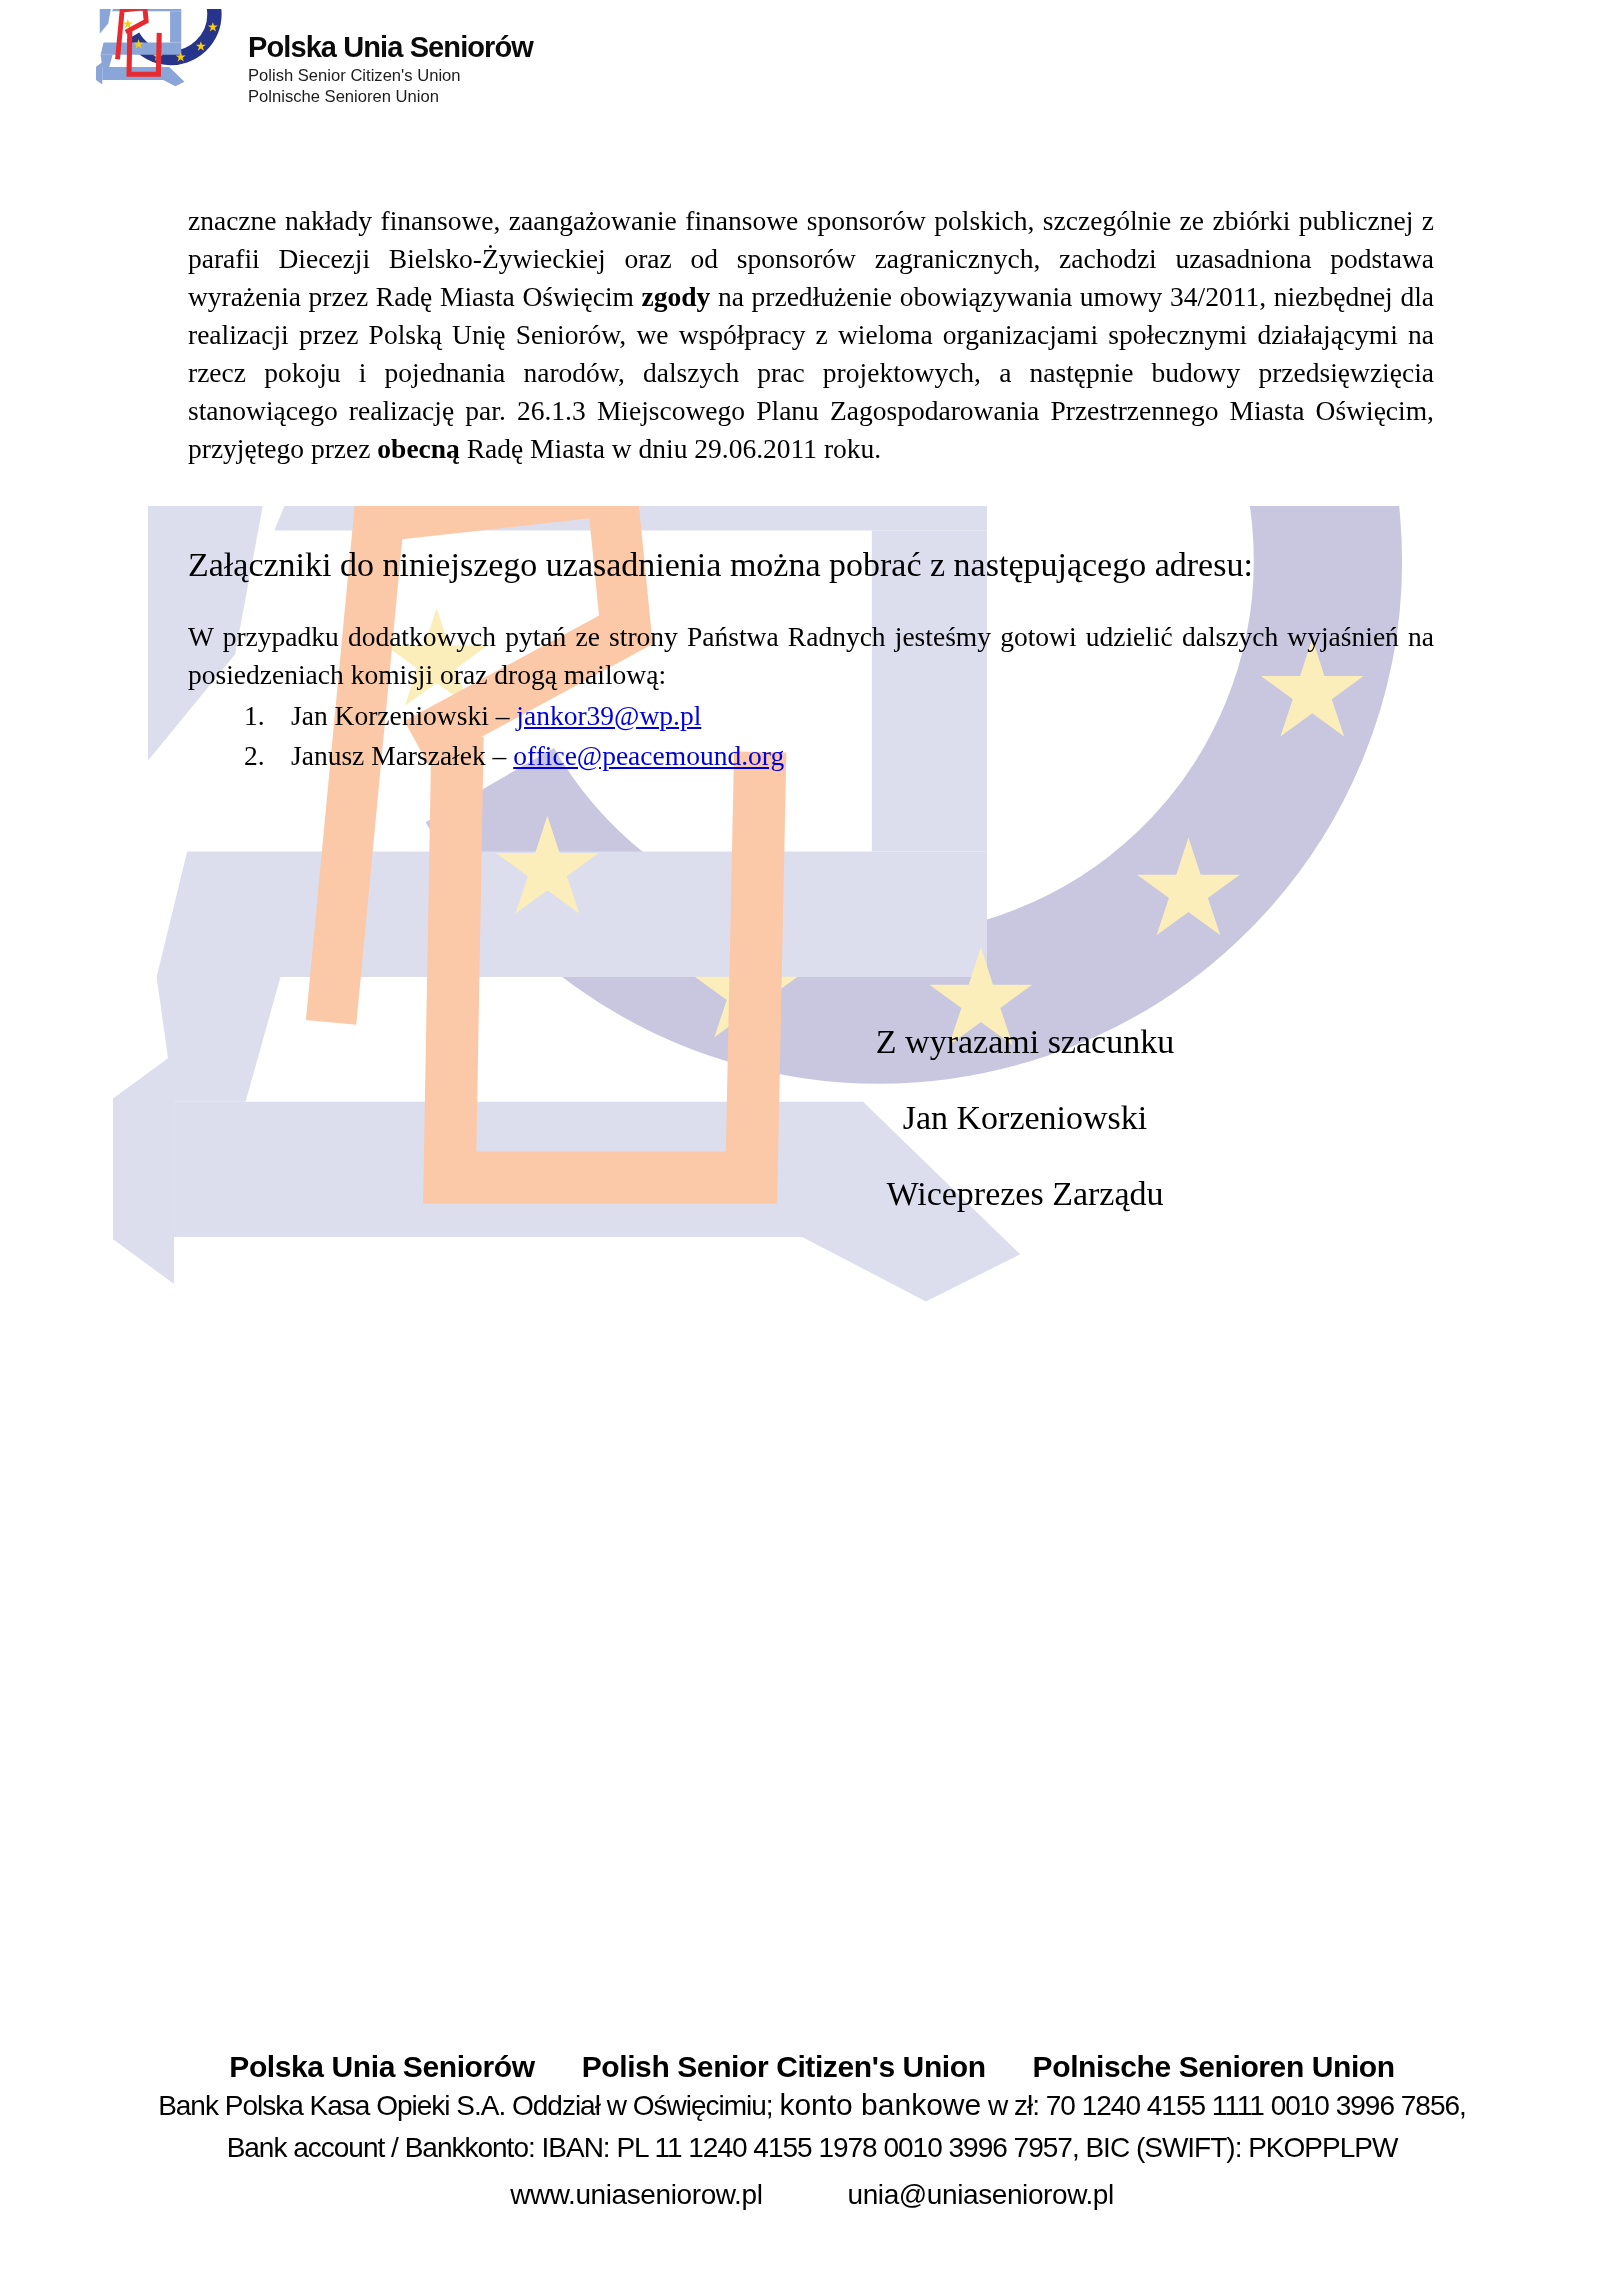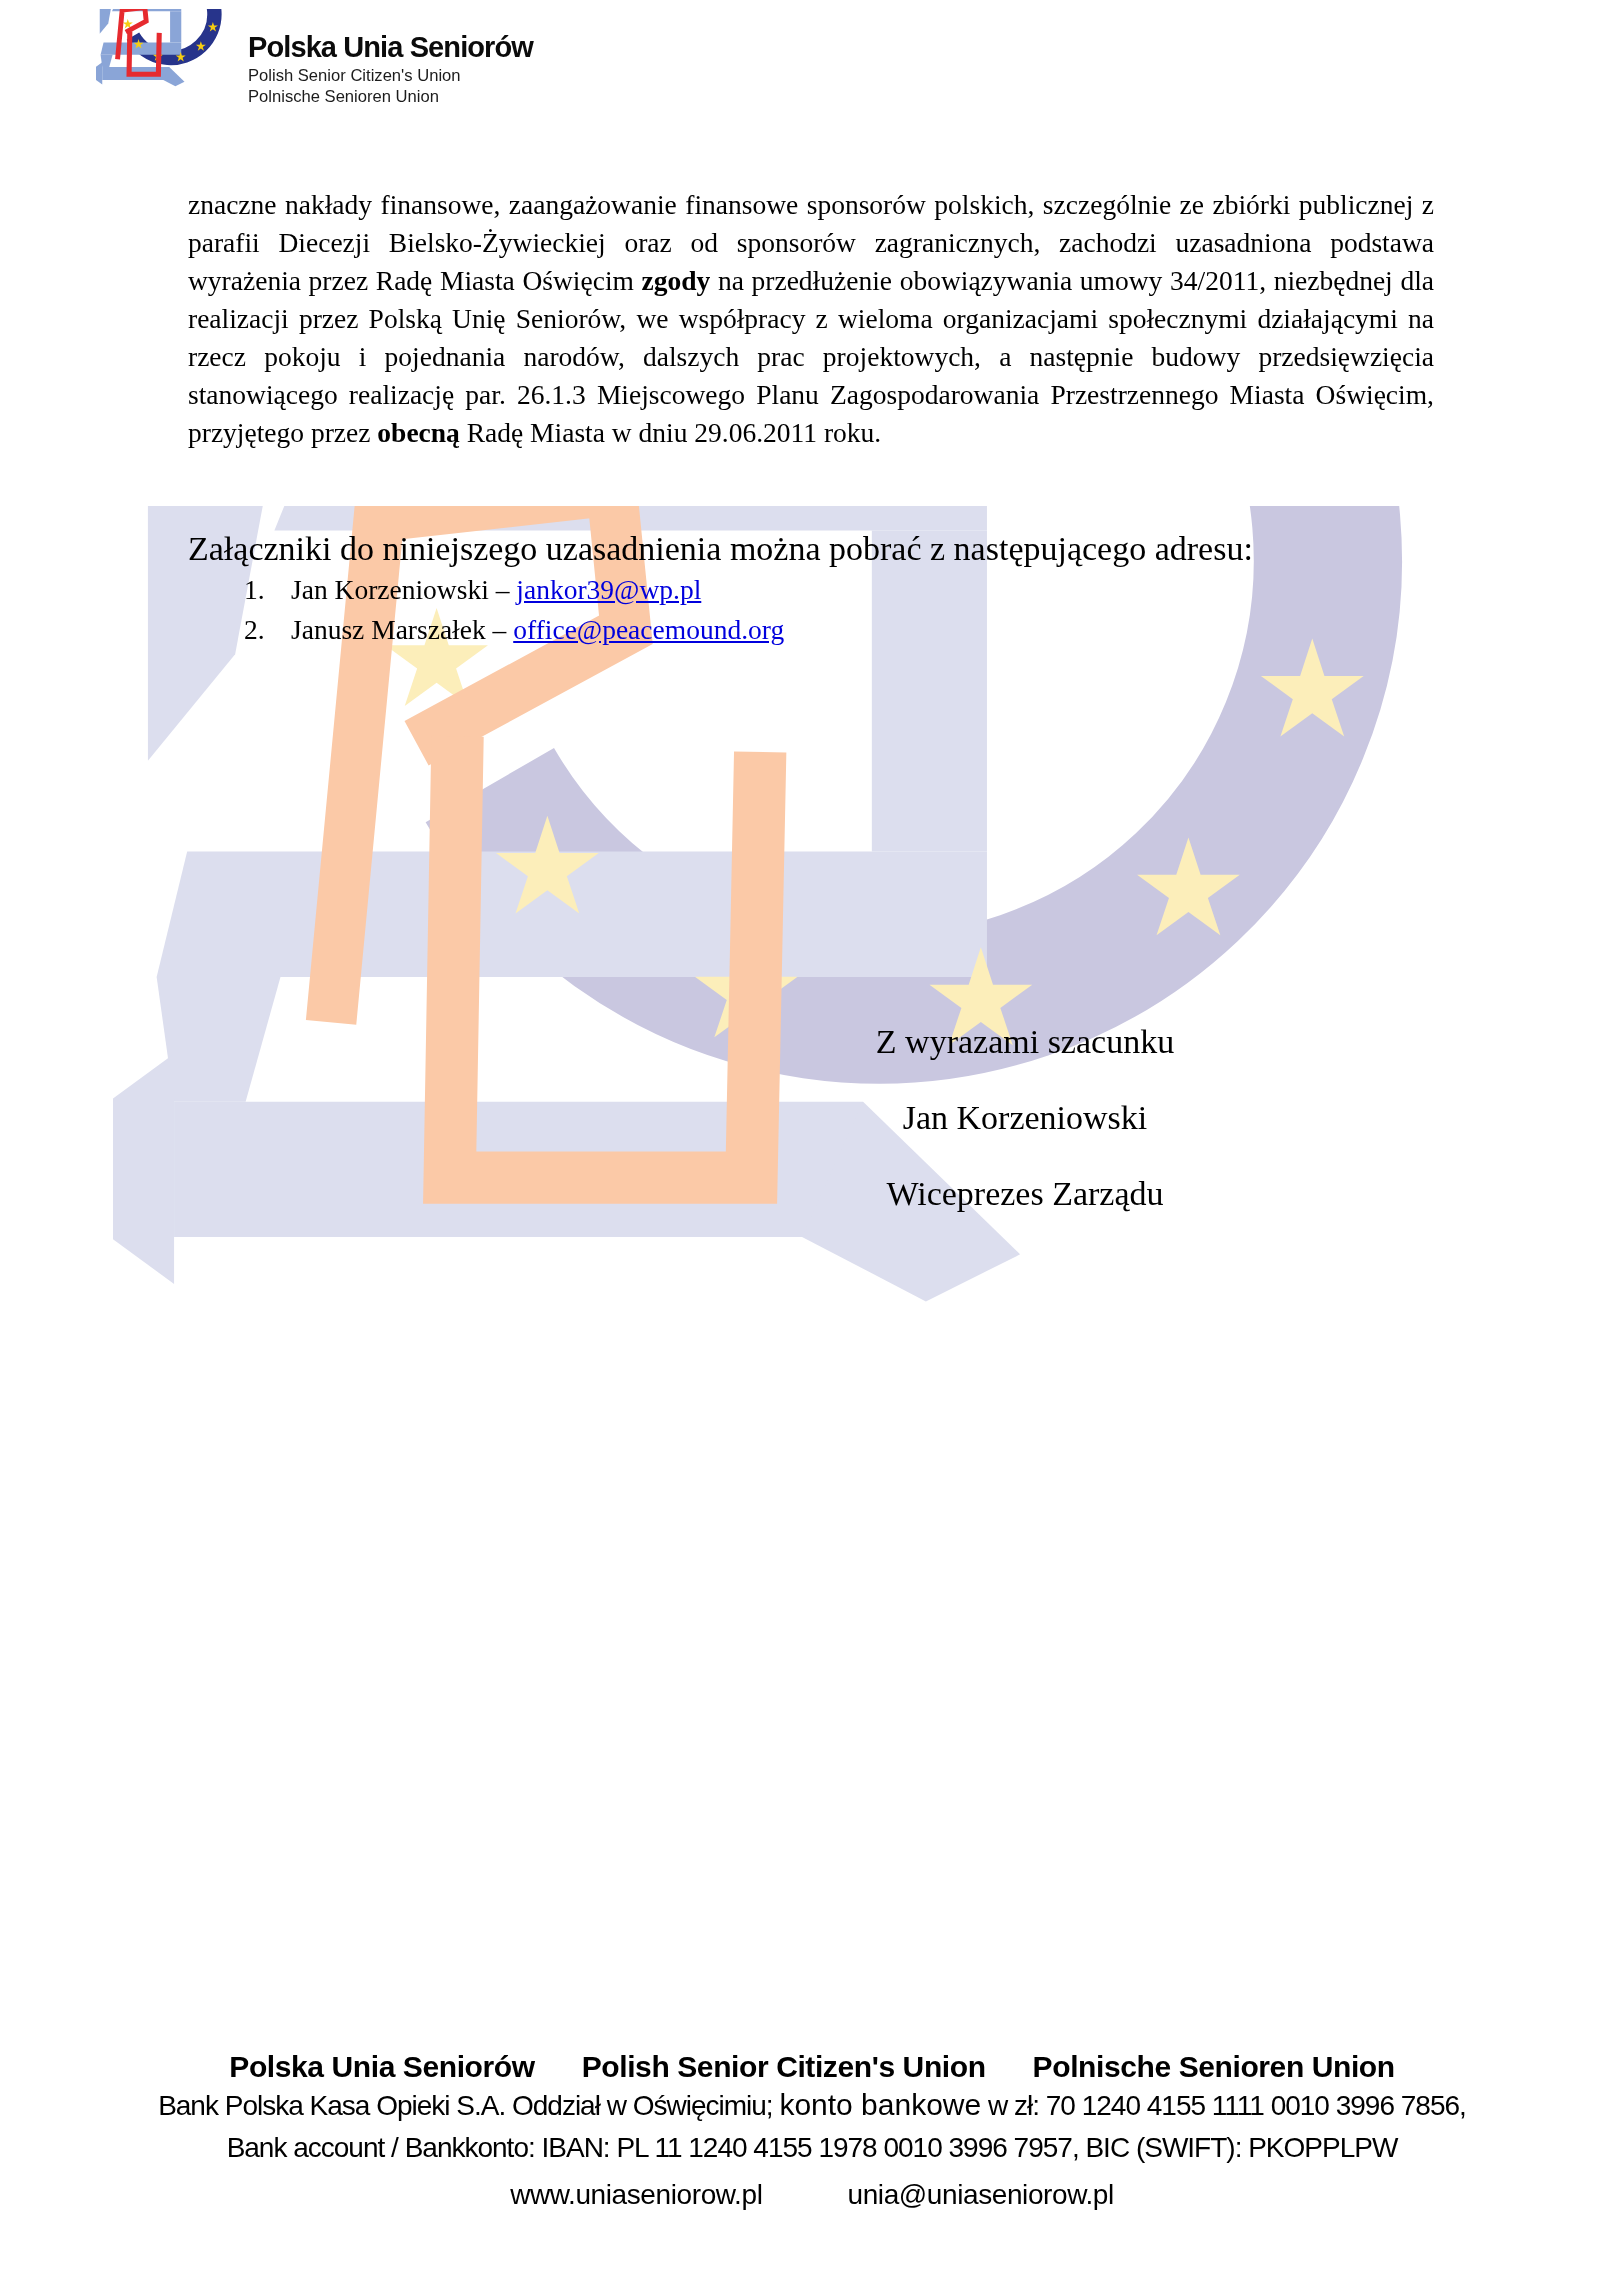--- a/index.html
+++ b/index.html
@@ -21,21 +21,21 @@
   .logo-faded{--c-ring:var(--watermark_ring);--c-star:var(--watermark_star);--c-s:var(--watermark_s);--c-letter:var(--watermark_letters);}
   .logo-text{margin-left:14px;padding-top:23px;font-family:"Liberation Sans", sans-serif;}
   .logo-title{font-size:29px;font-weight:bold;letter-spacing:-0.9px;color:#0b0b0b;line-height:31px;}
   .logo-sub{font-size:16.6px;color:#1c1c1c;line-height:21px;margin-top:2.6px;}
   .logo-sub + .logo-sub{margin-top:0;}
 
   
   .watermark{position:absolute;left:113px;top:506px;width:1413px;height:1317px;z-index:0;pointer-events:none;}
 
   
-  .content{position:absolute;left:188px;top:186px;width:1246px;z-index:1;}
+  .content{position:absolute;left:188px;top:202px;width:1246px;z-index:1;}
   .body-text{margin:0;font-size:27.5px;line-height:38px;text-align:justify;}
   .body-text b{font-weight:bold;}
   .attachments-line{margin:78px 0 0 0;font-size:34px;line-height:38px;}
   .link-line{margin:30.5px 0 0 0;font-size:27.5px;line-height:38px;}
   a.doclink{color:var(--link_blue);text-decoration:underline;}
   .questions{margin:34px 0 0 0;}
   .contact-list{margin:1.7px 0 0 0;}
   .contact-row{font-size:27.5px;line-height:40px;padding-left:56px;}
   .contact-num{display:inline-block;width:47px;}
 
@@ -112,20 +112,21 @@
       <div class="logo-sub">Polnische Senioren Union</div>
     </div>
   </div>
 
   <div class="content">
     <p class="body-text"><span>znaczne nakłady finansowe, zaangażowanie finansowe sponsorów polskich, szczególnie ze zbiórki publicznej z parafii Diecezji Bielsko-Żywieckiej oraz od sponsorów zagranicznych, zachodzi uzasadniona podstawa wyrażenia przez Radę Miasta Oświęcim </span><b>zgody</b><span> na przedłużenie obowiązywania umowy 34/2011, niezbędnej dla realizacji przez Polską Unię Seniorów, we współpracy z wieloma organizacjami społecznymi działającymi na rzecz pokoju i pojednania narodów, dalszych prac projektowych, a następnie budowy przedsięwzięcia stanowiącego realizację par. 26.1.3 Miejscowego Planu Zagospodarowania Przestrzennego Miasta Oświęcim, przyjętego przez </span><b>obecną</b><span> Radę Miasta w dniu 29.06.2011 roku.</span></p>
 
     <p class="attachments-line">Załączniki do niniejszego uzasadnienia można pobrać z następującego adresu:</p>
 
 
+    <p class="body-text questions">W przypadku dodatkowych pytań ze strony Państwa Radnych jesteśmy gotowi udzielić dalszych wyjaśnień na posiedzeniach komisji oraz drogą mailową:</p>
 
     <div class="contact-list">
       <div class="contact-row">
         <span class="contact-num">1.</span><span>Jan Korzeniowski – </span><a class="doclink" href="#">jankor39@wp.pl</a>
       </div>
       <div class="contact-row">
         <span class="contact-num">2.</span><span>Janusz Marszałek – </span><a class="doclink" href="#">office@peacemound.org</a>
       </div>
     </div>
   </div>

